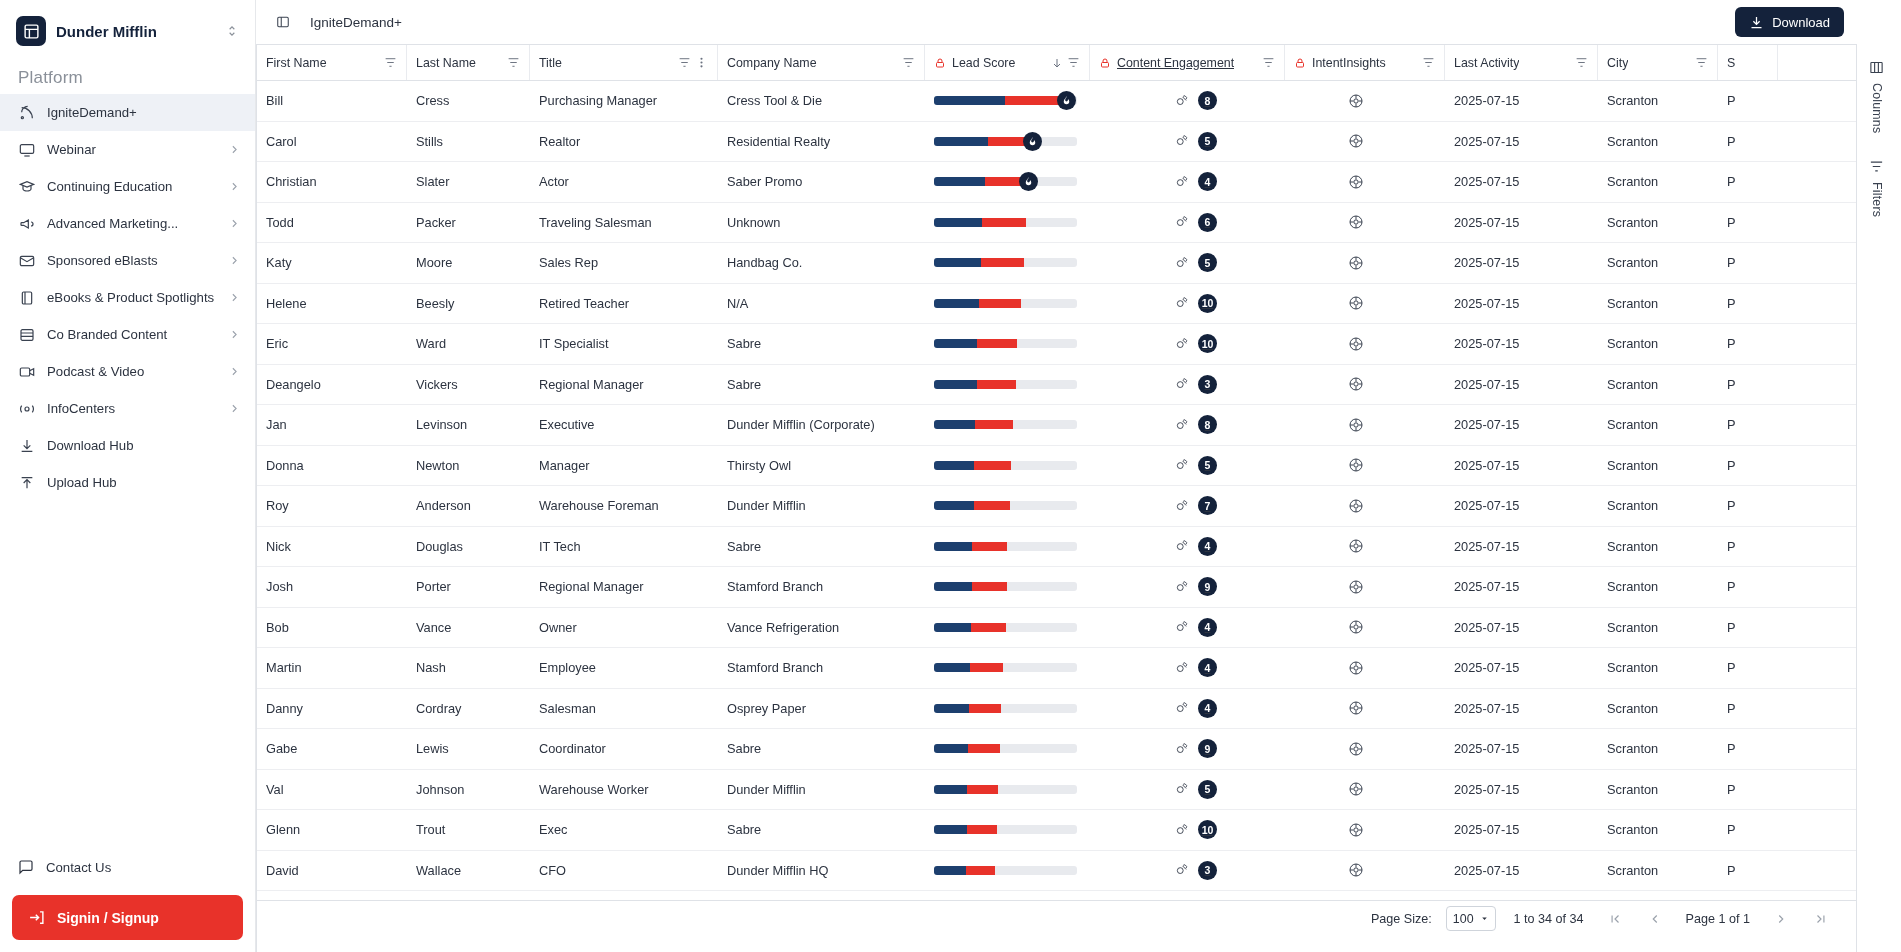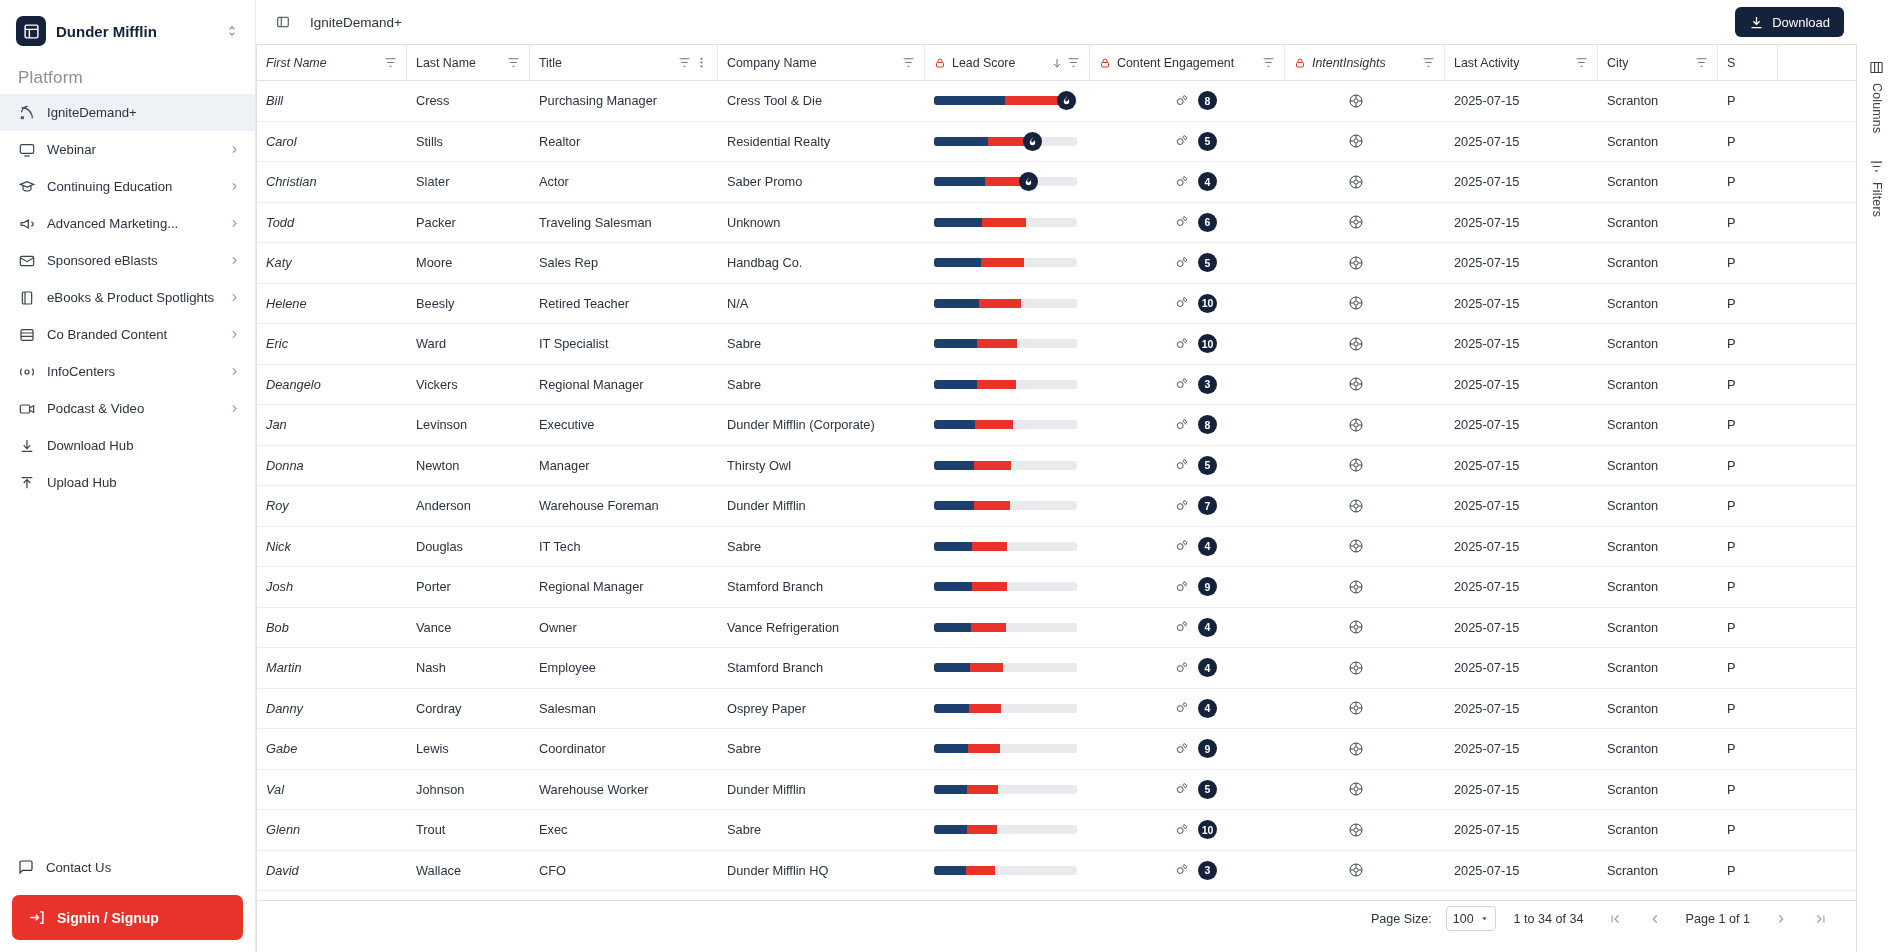--- a/index.html
+++ b/index.html
@@ -227,27 +227,27 @@
     color: #2c3340;
     height: 100%;
     display: flex;
     align-items: center;
     white-space: nowrap;
     overflow: hidden;
     text-overflow: ellipsis;
   }
 
   
-  .c-first   { width: 150px; flex: 0 0 150px; font-style: italic; }
+  .c-first   { width: 150px; flex: 0 0 150px; }
   .c-last    { width: 123px; flex: 0 0 123px; }
   .c-title   { width: 188px; flex: 0 0 188px; }
   .c-company { width: 207px; flex: 0 0 207px; }
   .c-lead    { width: 165px; flex: 0 0 165px; }
-  .c-content { width: 195px; flex: 0 0 195px; }
-  .c-intent  { width: 160px; flex: 0 0 160px; font-style: italic; }
+  .c-content { width: 195px; flex: 0 0 195px; text-decoration: underline; }
+  .c-intent  { width: 160px; flex: 0 0 160px; }
   .c-last-act{ width: 153px; flex: 0 0 153px; text-align: center; }
   .c-city    { width: 120px; flex: 0 0 120px; }
   .c-state   { width: 60px;  flex: 0 0 60px; }
 
   
   .scorebar {
     width: 143px;
     height: 9px;
     border-radius: 3px;
     background: #e8eaee;
@@ -457,39 +457,39 @@
         <span class="nav-label">Co Branded Content</span>
         <span class="nav-chev">
             <svg width="13" height="13" viewBox="0 0 24 24" fill="none" stroke="currentColor" stroke-width="2">
               <path d="M9 6l6 6-6 6"></path>
             </svg>
           </span>
       </div>
       <div class="nav-item">
         <span class="nav-ico">
             <svg width="16" height="16" viewBox="0 0 24 24" fill="none" stroke="currentColor" stroke-width="1.8">
-              <circle cx="12" cy="12" r="3"></circle>
-              <path d="M4 7a9 9 0 000 10M20 7a9 9 0 010 10"></path>
-            </svg>
-          </span>
-        <span class="nav-label">InfoCenters</span>
+              <rect x="2" y="6" width="14" height="12" rx="2"></rect>
+              <path d="M16 10l6-3v10l-6-3"></path>
+            </svg>
+          </span>
+        <span class="nav-label">Podcast &amp; Video</span>
         <span class="nav-chev">
             <svg width="13" height="13" viewBox="0 0 24 24" fill="none" stroke="currentColor" stroke-width="2">
               <path d="M9 6l6 6-6 6"></path>
             </svg>
           </span>
       </div>
       <div class="nav-item">
         <span class="nav-ico">
             <svg width="16" height="16" viewBox="0 0 24 24" fill="none" stroke="currentColor" stroke-width="1.8">
-              <rect x="2" y="6" width="14" height="12" rx="2"></rect>
-              <path d="M16 10l6-3v10l-6-3"></path>
-            </svg>
-          </span>
-        <span class="nav-label">Podcast &amp; Video</span>
+              <circle cx="12" cy="12" r="3"></circle>
+              <path d="M4 7a9 9 0 000 10M20 7a9 9 0 010 10"></path>
+            </svg>
+          </span>
+        <span class="nav-label">InfoCenters</span>
         <span class="nav-chev">
             <svg width="13" height="13" viewBox="0 0 24 24" fill="none" stroke="currentColor" stroke-width="2">
               <path d="M9 6l6 6-6 6"></path>
             </svg>
           </span>
       </div>
       <div class="nav-item">
         <span class="nav-ico">
             <svg width="16" height="16" viewBox="0 0 24 24" fill="none" stroke="currentColor" stroke-width="1.8">
               <path d="M12 3v12M7 11l5 5 5-5M4 20h16"></path>

